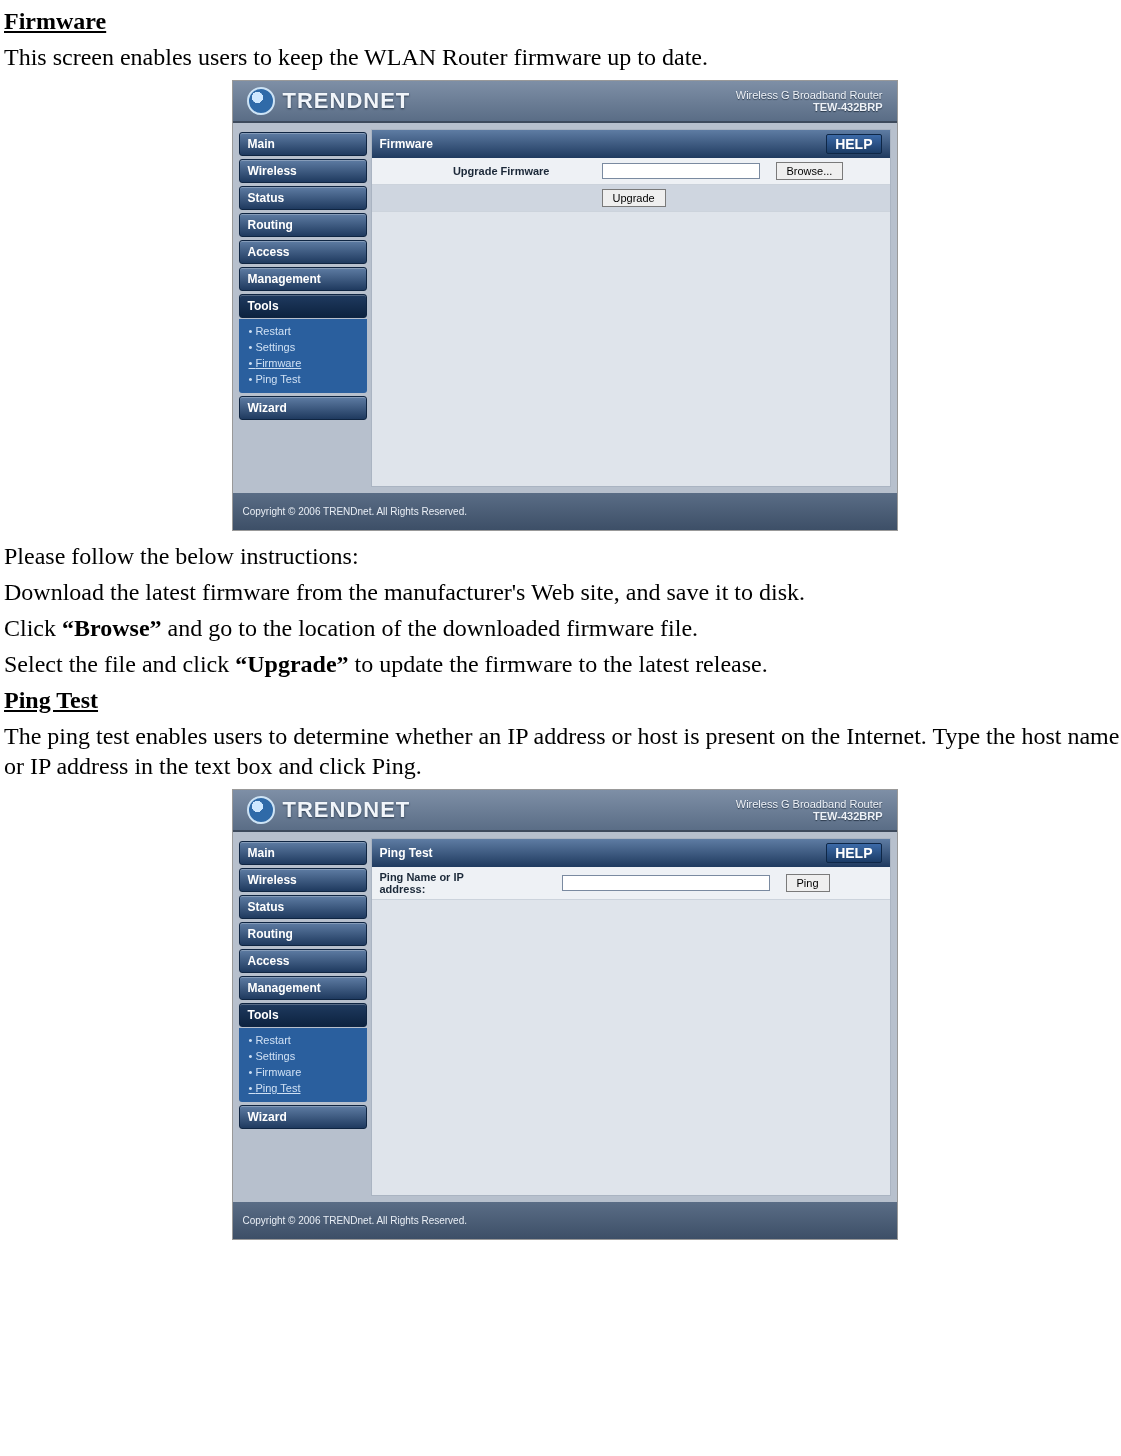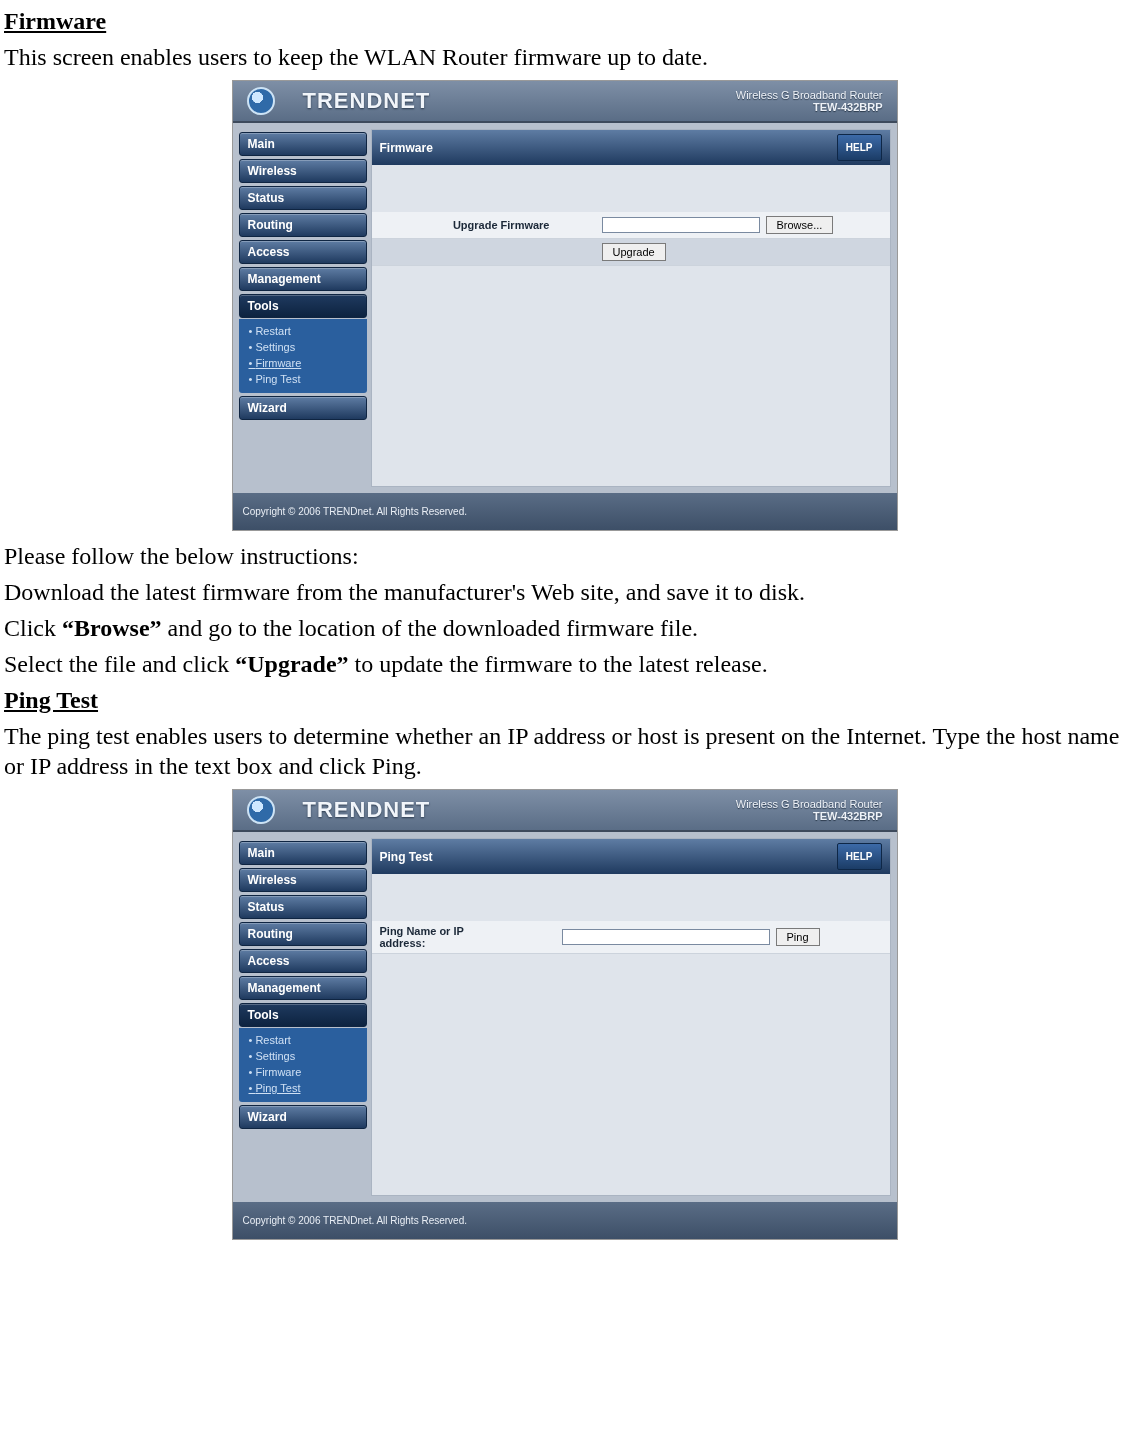--- a/index.html
+++ b/index.html
@@ -44,21 +44,20 @@
     width: 24px; height: 24px; border-radius: 50%;
     background: radial-gradient(circle at 35% 35%, #cfe8ff 0 25%, #2f6aa8 26% 100%);
     border: 2px solid #cde3f5;
   }
   .brand-text {
     font-weight: bold;
     font-size: 22px;
     letter-spacing: 1px;
     color: #f1f5fa;
     text-shadow: 0 1px 2px #2b3a4d;
-    margin-left: 20px;
   }
   .product-block {
     text-align: right;
     font-size: 11px;
     color: #eef2f8;
     text-shadow: 0 1px 1px #2b3a4d;
   }
   .product-block .model {
     font-weight: bold;
   }
@@ -110,48 +109,47 @@
     justify-content: space-between;
     background: linear-gradient(#5e7ca3, #1f3a5f);
     padding: 4px 8px;
     color: #fff;
     font-weight: bold;
   }
   .help-btn {
     background: linear-gradient(#3c6aa8,#1b3c66);
     border: 1px solid #0e2747;
     color: #fff;
-    font-size: 10px;
-    font-weight: bold;
-    padding: 7px 8px;
+    font-size: 14px;
+    font-weight: bold;
+    padding: 1px 8px;
     border-radius: 2px;
   }
   .form-zone {
     font-size: 11px;
     color: #1b2838;
-    margin-top: 47px;
   }
   .form-row {
     display: flex;
     align-items: center;
     padding: 4px 8px;
     border-bottom: 1px solid #ccd3dc;
   }
   .form-row.alt { background: #cfd6e0; }
   .form-row.light { background: #eef1f5; }
   .form-label {
     width: 170px;
     font-weight: bold;
     text-align: right;
     padding-right: 12px;
   }
   .form-ctrl {
     display: flex;
     align-items: center;
-    gap: 6px;
+    gap: 16px;
     padding-left: 40px;
   }
   .form-ctrl input[type="text"] {
     width: 150px;
     font-size: 11px;
     border: 1px solid #7a8aa0;
     padding: 1px 3px;
     background: #fff;
   }
   .win-btn {

